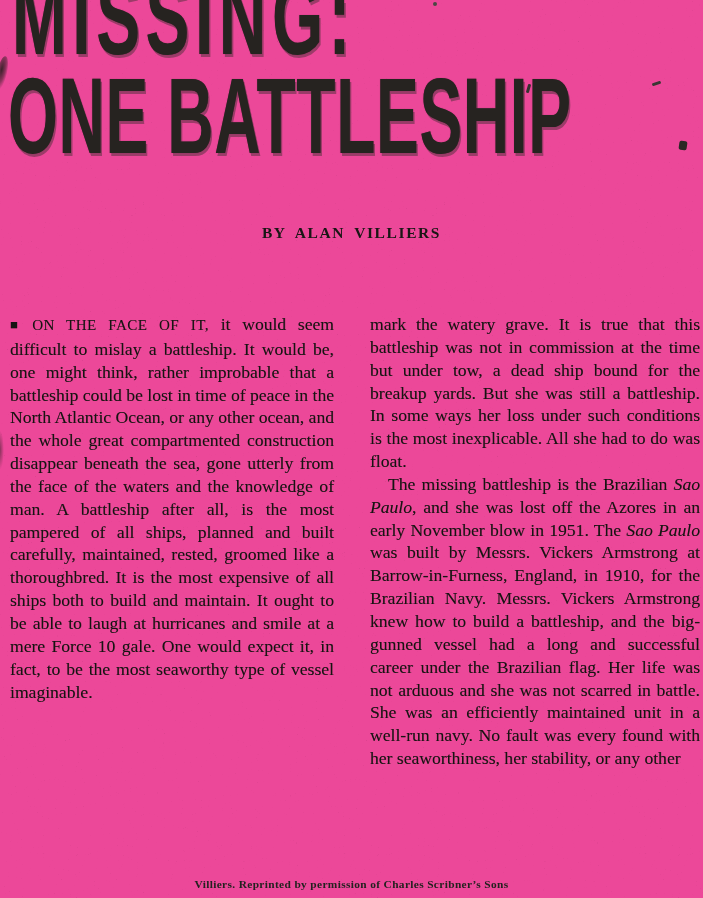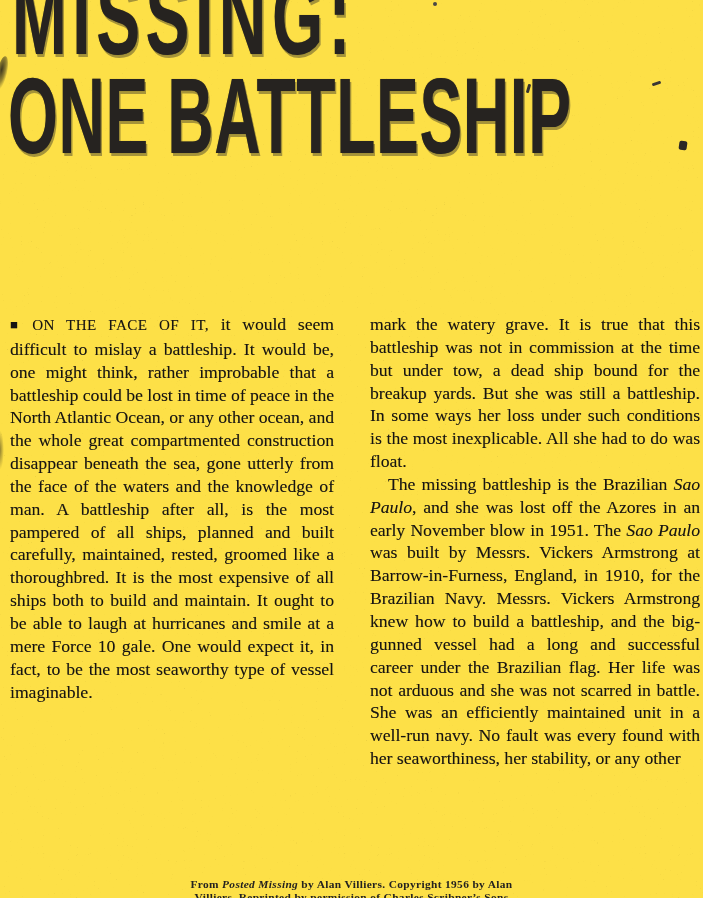--- a/index.html
+++ b/index.html
@@ -1,20 +1,20 @@
 <!DOCTYPE html>
 <html><head>
 <meta charset="utf-8">
 <style>
   html,body{margin:0;padding:0;background:#e9e9e6;}
   .page{
     position:relative;
     width:703px;height:898px;
     margin:0 auto;
-    background:#fde047;
+    background:#ec4899;
     overflow:hidden;
     color:#1c1a18;
     font-family:"Liberation Serif",serif;
   }
   
   .hl{
     position:absolute;left:0;
     font-family:"Liberation Sans",sans-serif;
     font-weight:bold;
     color:#262320;
@@ -138,33 +138,33 @@
     <filter id="g">
       <feTurbulence type="fractalNoise" baseFrequency="0.85" numOctaves="2" stitchTiles="stitch"></feTurbulence>
       <feColorMatrix type="matrix" values="0 0 0 0 0  0 0 0 0 0  0 0 0 0 0  0.55 0.55 0.55 0 -1.05"></feColorMatrix>
     </filter>
     <rect width="703" height="898" filter="url(#g)"></rect>
   </svg>
 
   <div class="hl hl1">MISSING:</div>
   <div class="hl hl2">ONE BATTLESHIP</div>
 
+  <div class="byline">BY ALAN VILLIERS</div>
 
   <div class="columns">
     <div class="col left-col" id="column-left">
         <p><span class="bullet">■</span><span class="lead">ON THE FACE OF IT,</span> it would seem difficult to mislay a battleship. It would be, one might think, rather improbable that a battleship could be lost in time of peace in the North Atlantic Ocean, or any other ocean, and the whole great compartmented construction disappear beneath the sea, gone utterly from the face of the waters and the knowledge of man. A battleship after all, is the most pampered of all ships, planned and built carefully, maintained, rested, groomed like a thoroughbred. It is the most expensive of all ships both to build and maintain. It ought to be able to laugh at hurricanes and smile at a mere Force 10 gale. One would expect it, in fact, to be the most seaworthy type of vessel imaginable.</p>
       </div>
     <div class="col right-col" id="column-right">
         <p>mark the watery grave. It is true that this battleship was not in commission at the time but under tow, a dead ship bound for the breakup yards. But she was still a battleship. In some ways her loss under such conditions is the most inexplicable. All she had to do was float.</p>
         <p class="indent">The missing battleship is the Brazilian <i>Sao Paulo</i>, and she was lost off the Azores in an early November blow in 1951. The <i>Sao Paulo</i> was built by Messrs. Vickers Armstrong at Barrow-in-Furness, England, in 1910, for the Brazilian Navy. Messrs. Vickers Armstrong knew how to build a battleship, and the big-gunned vessel had a long and successful career under the Brazilian flag. Her life was not arduous and she was not scarred in battle. She was an efficiently maintained unit in a well-run navy. No fault was every found with her seaworthiness, her stability, or any other</p>
       </div>
   </div>
 
   <div class="footer">
-    <div>From <i>Posted Missing</i> by Alan Villiers. Copyright 1956 by Alan</div>
     <div>Villiers. Reprinted by permission of Charles Scribner’s Sons</div>
   </div>
 
   <div class="artifact smudge-a"></div>
   <div class="artifact smudge-b"></div>
   <div class="artifact speck-period"></div>
   <div class="artifact speck-dash"></div>
   <div class="artifact speck-tick"></div>
   <div class="artifact speck-dot-top"></div>
 

